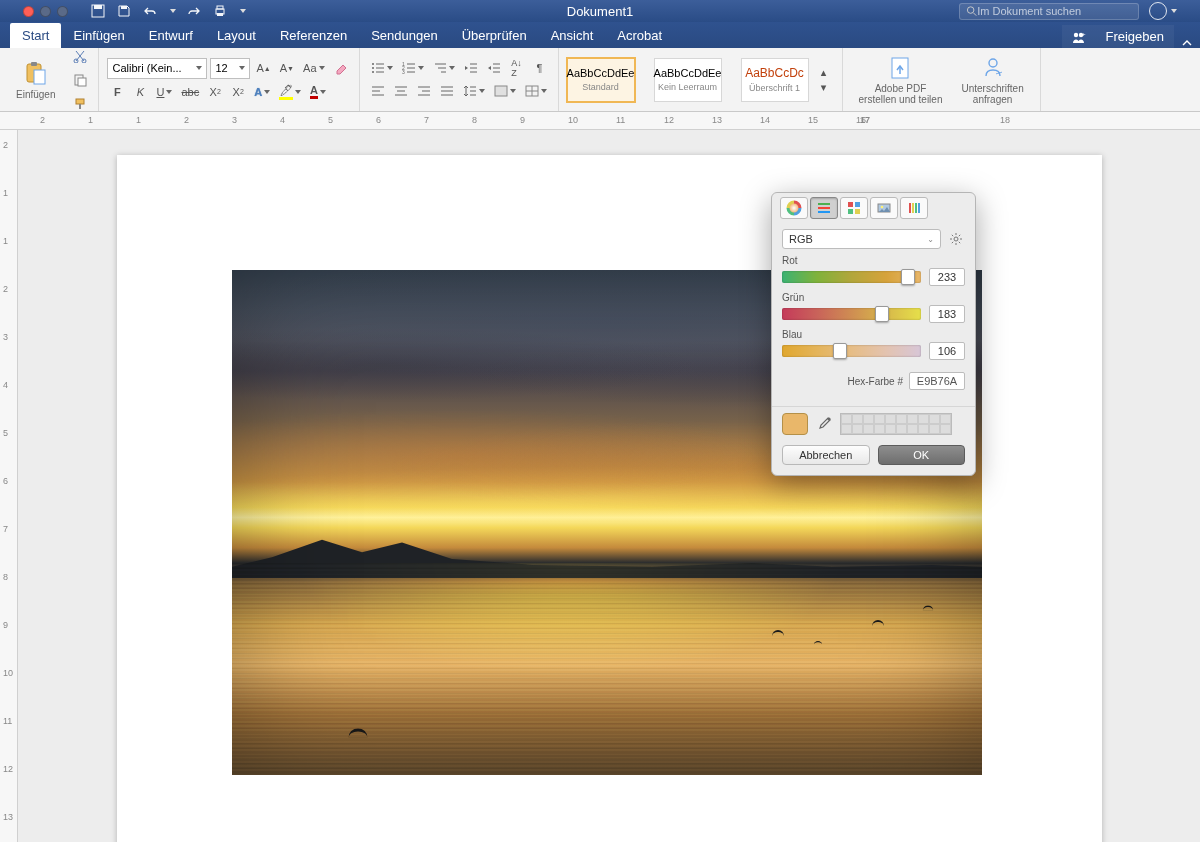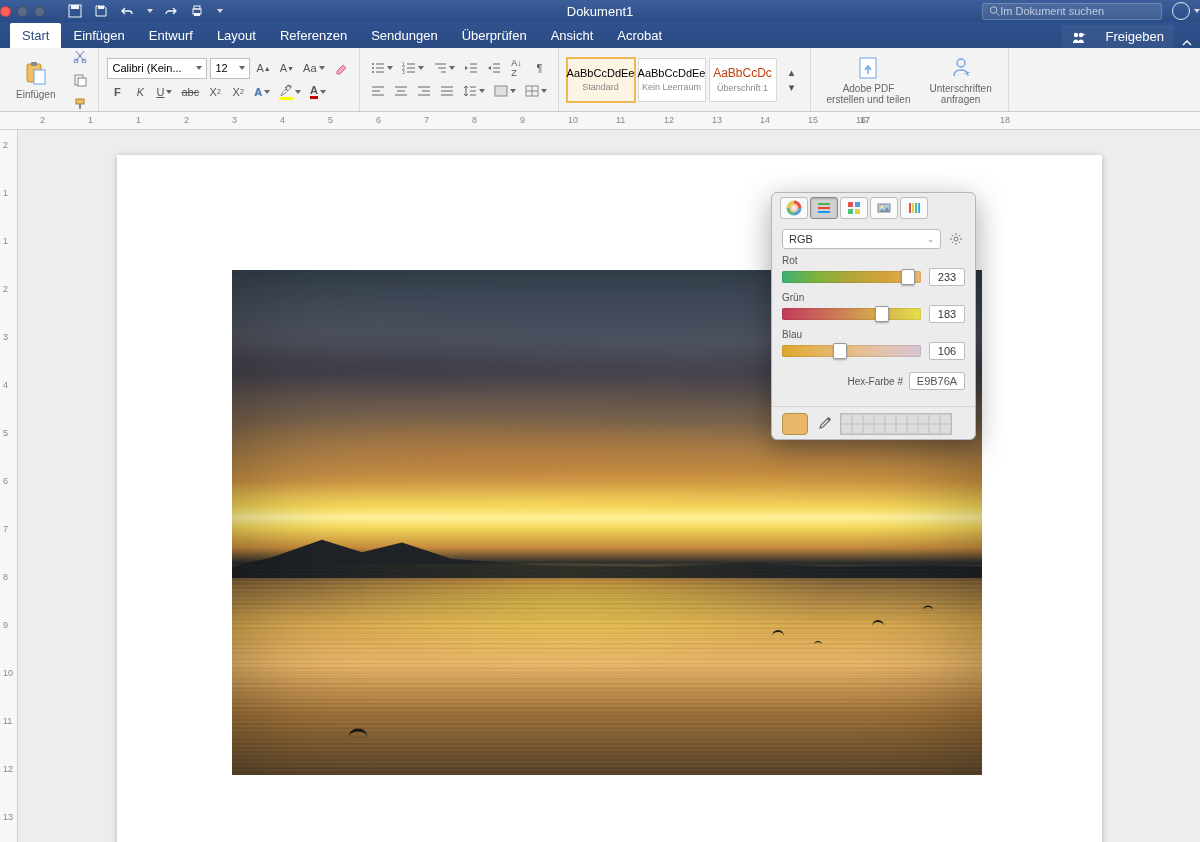--- a/index.html
+++ b/index.html
@@ -1,19 +1,19 @@
 <!DOCTYPE html>
 <html><head>
 <meta charset="utf-8">
 <style>
   * { box-sizing: border-box; margin: 0; padding: 0; font-family: -apple-system, "Helvetica Neue", Arial, sans-serif; }
   body { width: 1200px; height: 842px; background: #ededed; overflow: hidden; position: relative; font-size: 12px; }
 
   
-  .titlebar { height: 22px; background: linear-gradient(#3c5e9a, #2a4c86); display: flex; align-items: center; padding: 0 0; color: #fff; position: relative; }
+  .titlebar { height: 22px; background: linear-gradient(#3c5e9a, #2a4c86); display: flex; align-items: center; padding: 0 23px; color: #fff; position: relative; }
   .traffic { display: flex; gap: 6px; }
   .tl { width: 11px; height: 11px; border-radius: 50%; background: #5a6a88; border: 0.5px solid rgba(0,0,0,0.25); }
   .tl.red { background: #ff5f57; }
   .qat { display: flex; gap: 10px; margin-left: 22px; align-items: center; }
   .qat-btn { width: 16px; height: 16px; display:flex; align-items:center; justify-content:center; opacity:0.95; }
   .doc-title { position:absolute; left:0; right:0; text-align:center; font-size: 13px; font-weight:500; pointer-events:none;}
   .search-box { margin-left:auto; display:flex; align-items:center; background:rgba(255,255,255,0.1); border:1px solid rgba(255,255,255,0.2); border-radius:3px; padding:1px 6px; width:180px; height:17px;}
   .search-box input { background:transparent; border:none; outline:none; color:#fff; font-size:11px; width:100%; }
   .search-box input::placeholder { color: rgba(255,255,255,0.65); }
   .smile { margin-left:10px; width:18px; height:18px; border:1.3px solid rgba(255,255,255,0.85); border-radius:50%; position:relative; }
@@ -386,21 +386,21 @@
             <rect x="1" y="1" width="12" height="10" fill="none" stroke="#888"></rect>
             <line x1="1" y1="6" x2="13" y2="6" stroke="#888"></line>
             <line x1="7" y1="1" x2="7" y2="11" stroke="#888"></line>
           </svg>
           <div class="caret"></div>
         </div>
     </div>
   </div>
 
   <div class="rgroup" style="flex-direction:row;align-items:center;gap:3px">
-    <div id="styles-holder" style="display:flex;gap:3px">
+    <div id="styles-holder" style="display:flex;gap:19px">
         <div class="stylebox sel">
           <div>AaBbCcDdEe</div>
           <div class="lbl">Standard</div>
         </div>
         <div class="stylebox">
           <div>AaBbCcDdEe</div>
           <div class="lbl">Kein Leerraum</div>
         </div>
         <div class="stylebox">
           <div class="blue" style="font-size: 12px;">AaBbCcDc</div>
@@ -627,13 +627,17 @@
         <div></div>
         <div></div>
         <div></div>
         <div></div>
         <div></div>
         <div></div>
         <div></div>
         <div></div>
     </div>
   </div>
+  <div class="btnrow">
+    <div class="macbtn">Abbrechen</div>
+    <div class="macbtn primary">OK</div>
+  </div>
 </div>
 
 </body></html>

